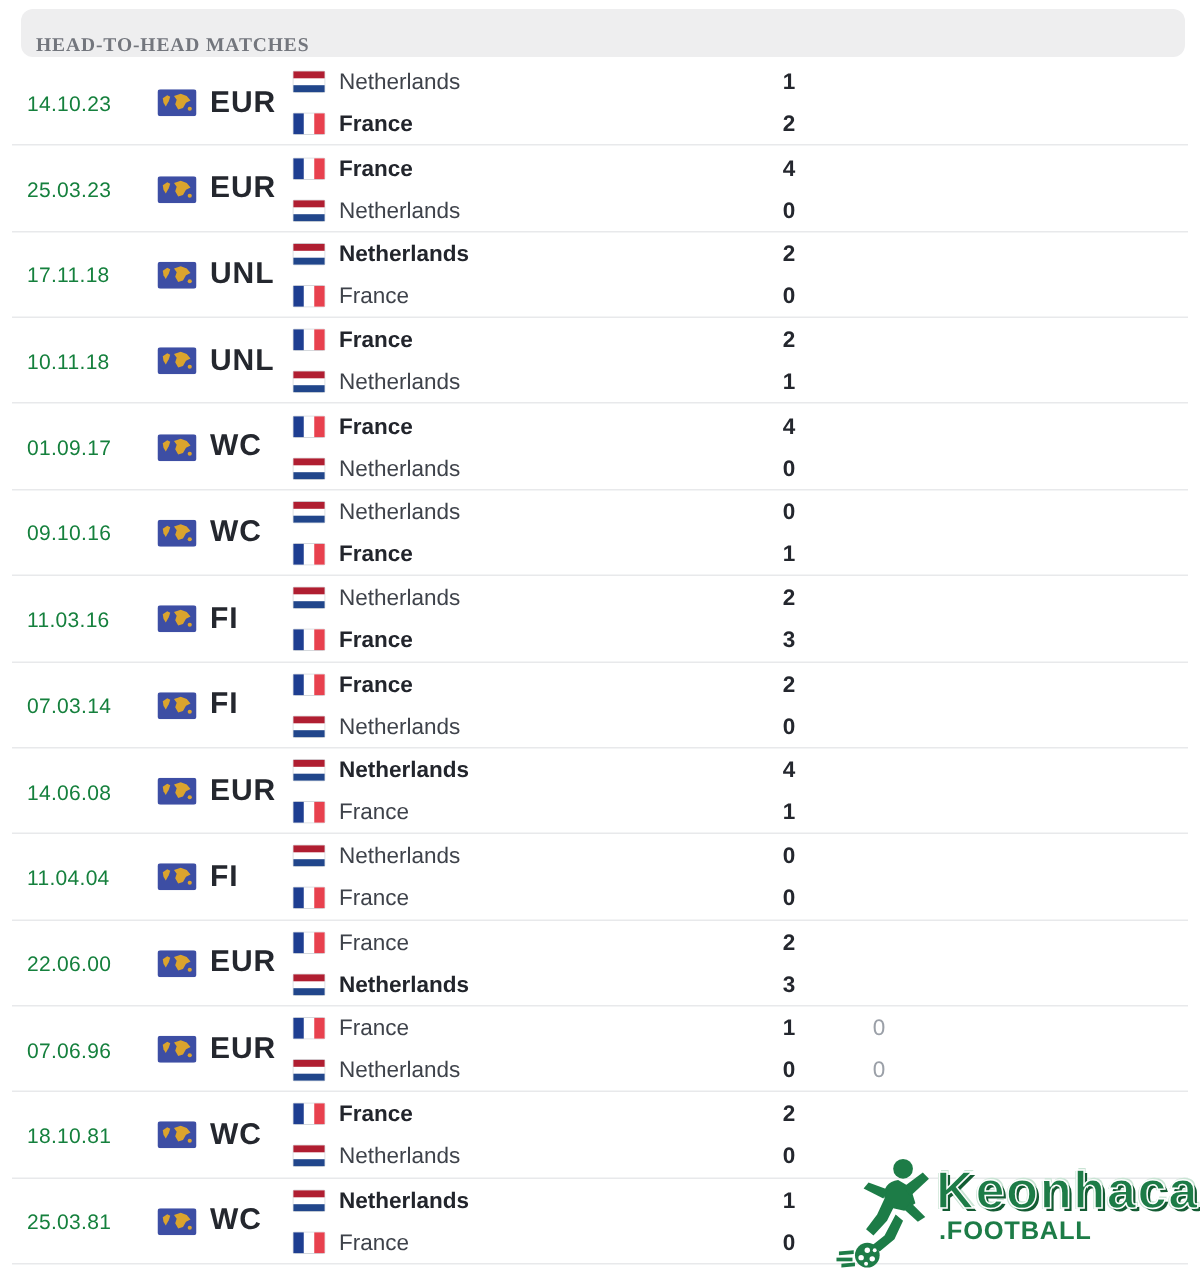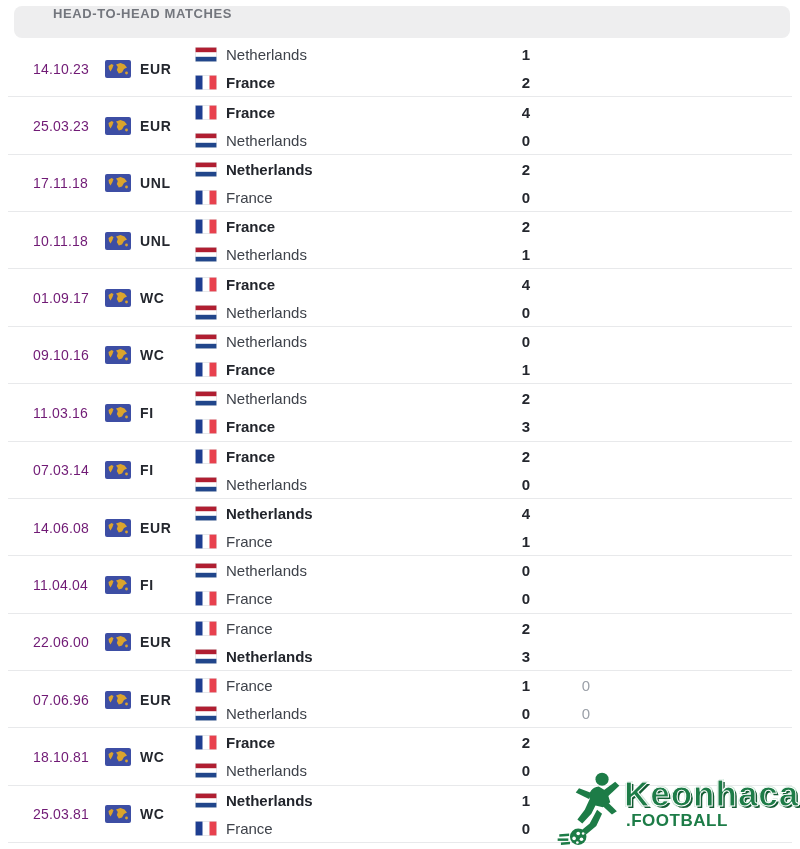--- a/index.html
+++ b/index.html
@@ -3,45 +3,45 @@
 <meta charset="utf-8">
 <style>
   * { margin: 0; padding: 0; box-sizing: border-box; }
   html, body { width: 800px; height: 849px; background: #ffffff; overflow: hidden; }
   body { font-family: "Liberation Sans", "DejaVu Sans", sans-serif; position: relative; }
 
   
   .h2h-header {
     position: absolute; left: 14px; top: 6px; width: 776px; height: 32px;
     background: #eeeeef; border-radius: 8px;
-    display: flex; align-items: flex-start; padding-left: 39px;
+    display: flex; align-items: flex-end; padding-left: 10px; font-family: Liberation Serif, serif;
   }
   .h2h-header .title {
     font-size: 13px; font-weight: 700; color: #73767d;
     letter-spacing: 0.6px; text-transform: uppercase;
   }
 
   
   .rows { position: absolute; left: 0; top: 40px; width: 800px; }
   .row { position: relative; height: 57.36px; }
   .row::after {
     content: ""; position: absolute; left: 8px; right: 8px; bottom: 0;
     border-bottom: 1px solid #e8e9eb;
   }
   .date {
-    position: absolute; left: 33px; top: 50%; transform: translateY(-50%);
-    font-size: 14px; color: #701a75; letter-spacing: 0.2px;
+    position: absolute; left: 18px; top: 50%; transform: translateY(-50%);
+    font-size: 14px; color: #15803d; letter-spacing: 0.2px;
   }
   .comp {
     position: absolute; left: 105px; top: 50%; transform: translateY(-50%);
     display: flex; align-items: center; gap: 9px;
   }
   .comp-icon { display: inline-flex; line-height: 0; }
   .comp-label {
-    font-size: 14px; font-weight: 700; color: #24272e; letter-spacing: 0.6px;
+    font-size: 20px; font-weight: 700; color: #24272e; letter-spacing: 0.6px;
   }
   .teams {
     position: absolute; left: 195px; right: 0; top: 0; height: 100%;
     display: flex; flex-direction: column; justify-content: center; gap: 8px;
   }
   .team-line { display: flex; align-items: center; height: 20px; }
   .flag { width: 22px; height: 15px; margin-right: 9px; display: inline-flex; line-height: 0; flex: none; }
   .team-name {
     width: 280px; font-size: 15px; color: #3e424a; font-weight: 400;
     white-space: nowrap; overflow: hidden;

